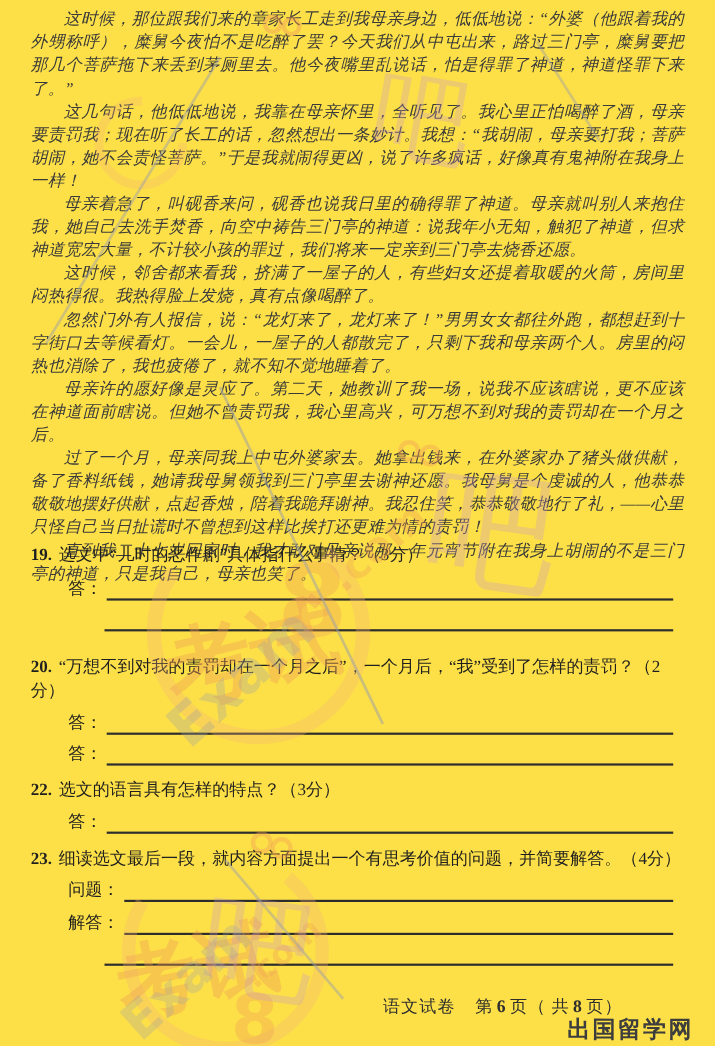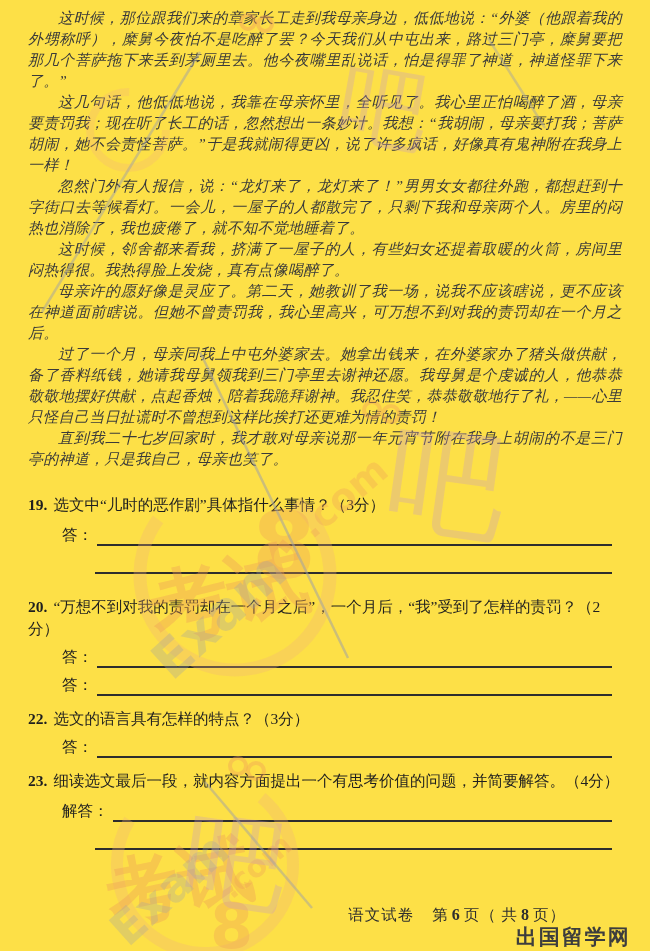--- a/index.html
+++ b/index.html
@@ -41,22 +41,23 @@
   .wm{position:absolute;left:0;top:0;width:650px;height:951px;pointer-events:none;z-index:5;}
 </style>
 </head>
 <body>
 
 <div class="page">
 
   <div class="passage">
     <p>这时候，那位跟我们来的章家长工走到我母亲身边，低低地说：“外婆（他跟着我的外甥称呼），糜舅今夜怕不是吃醉了罢？今天我们从中屯出来，路过三门亭，糜舅要把那几个菩萨拖下来丢到茅厕里去。他今夜嘴里乱说话，怕是得罪了神道，神道怪罪下来了。”</p>
     <p>这几句话，他低低地说，我靠在母亲怀里，全听见了。我心里正怕喝醉了酒，母亲要责罚我；现在听了长工的话，忽然想出一条妙计。我想：“我胡闹，母亲要打我；菩萨胡闹，她不会责怪菩萨。”于是我就闹得更凶，说了许多疯话，好像真有鬼神附在我身上一样！</p>
+    <p>母亲着急了，叫砚香来问，砚香也说我日里的确得罪了神道。母亲就叫别人来抱住我，她自己去洗手焚香，向空中祷告三门亭的神道：说我年小无知，触犯了神道，但求神道宽宏大量，不计较小孩的罪过，我们将来一定亲到三门亭去烧香还愿。</p>
+    <p>这时候，邻舍都来看我，挤满了一屋子的人，有些妇女还提着取暖的火筒，房间里闷热得很。我热得脸上发烧，真有点像喝醉了。</p>
     <p>忽然门外有人报信，说：“龙灯来了，龙灯来了！”男男女女都往外跑，都想赶到十字街口去等候看灯。一会儿，一屋子的人都散完了，只剩下我和母亲两个人。房里的闷热也消除了，我也疲倦了，就不知不觉地睡着了。</p>
-    <p>这时候，邻舍都来看我，挤满了一屋子的人，有些妇女还提着取暖的火筒，房间里闷热得很。我热得脸上发烧，真有点像喝醉了。</p>
     <p>母亲许的愿好像是灵应了。第二天，她教训了我一场，说我不应该瞎说，更不应该在神道面前瞎说。但她不曾责罚我，我心里高兴，可万想不到对我的责罚却在一个月之后。</p>
     <p>过了一个月，母亲同我上中屯外婆家去。她拿出钱来，在外婆家办了猪头做供献，备了香料纸钱，她请我母舅领我到三门亭里去谢神还愿。我母舅是个虔诚的人，他恭恭敬敬地摆好供献，点起香烛，陪着我跪拜谢神。我忍住笑，恭恭敬敬地行了礼，——心里只怪自己当日扯谎时不曾想到这样比挨打还更难为情的责罚！</p>
     <p>直到我二十七岁回家时，我才敢对母亲说那一年元宵节附在我身上胡闹的不是三门亭的神道，只是我自己，母亲也笑了。</p>
   </div>
 
   <div class="qsec">
 
     <div class="q-head">
       <span class="q-num">19.</span><span>选文中“儿时的恶作剧”具体指什么事情？（3分）</span>
     </div>
@@ -82,20 +83,24 @@
     <div class="q-head mt12">
       <span class="q-num">22.</span><span>选文的语言具有怎样的特点？（3分）</span>
     </div>
     <div class="answer-row mt6">
       <span class="a-label">答：</span>
       <div class="a-line"></div>
     </div>
 
     <div class="q-head mt12">
       <span class="q-num">23.</span><span>细读选文最后一段，就内容方面提出一个有思考价值的问题，并简要解答。（4分）</span>
+    </div>
+    <div class="answer-row mt6">
+      <span class="a-label">问题：</span>
+      <div class="a-line"></div>
     </div>
     <div class="answer-row mt8">
       <span class="a-label">解答：</span>
       <div class="a-line"></div>
     </div>
     <div class="cont-line mt26"></div>
 
   </div>
 
   <div class="footer">

